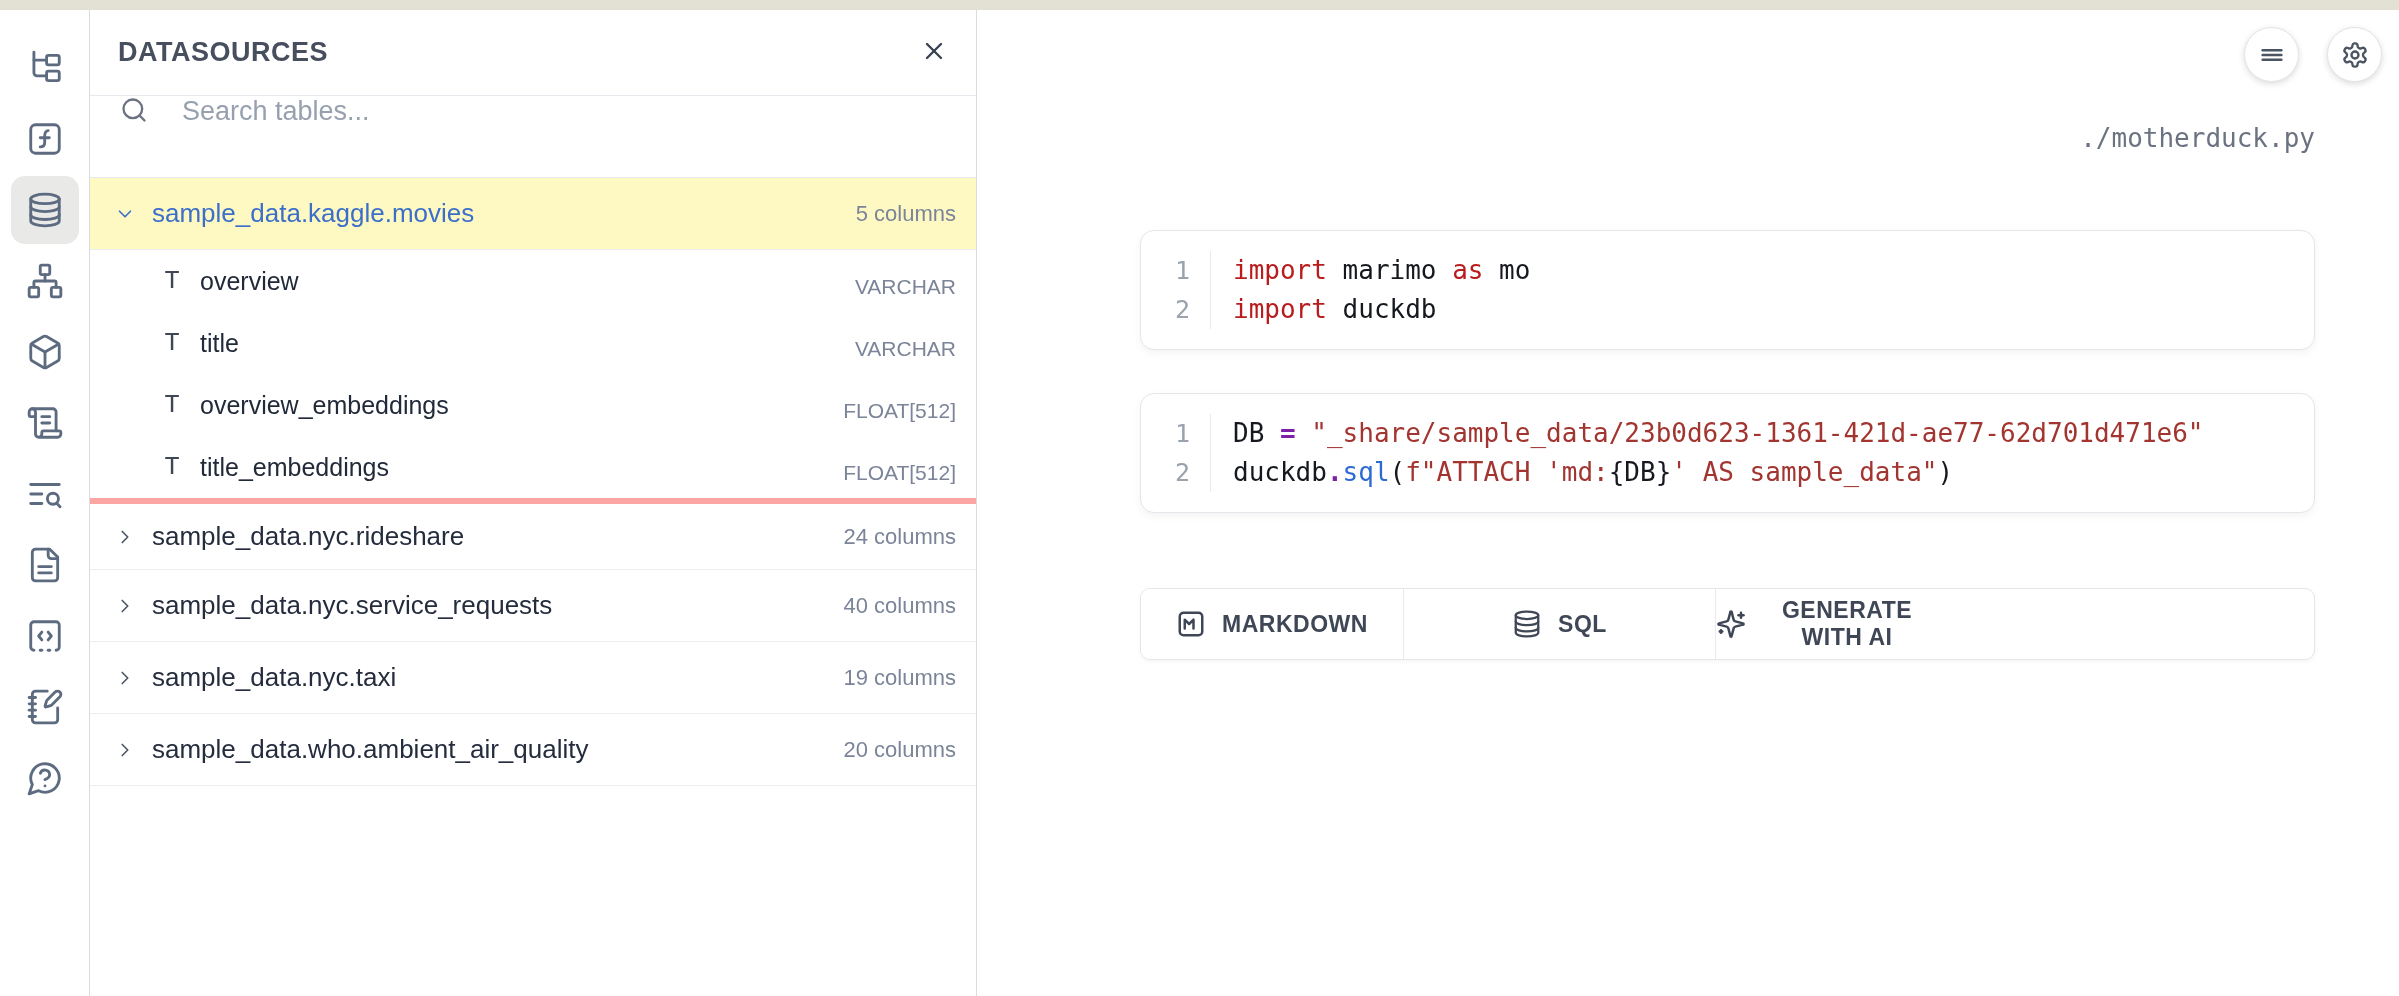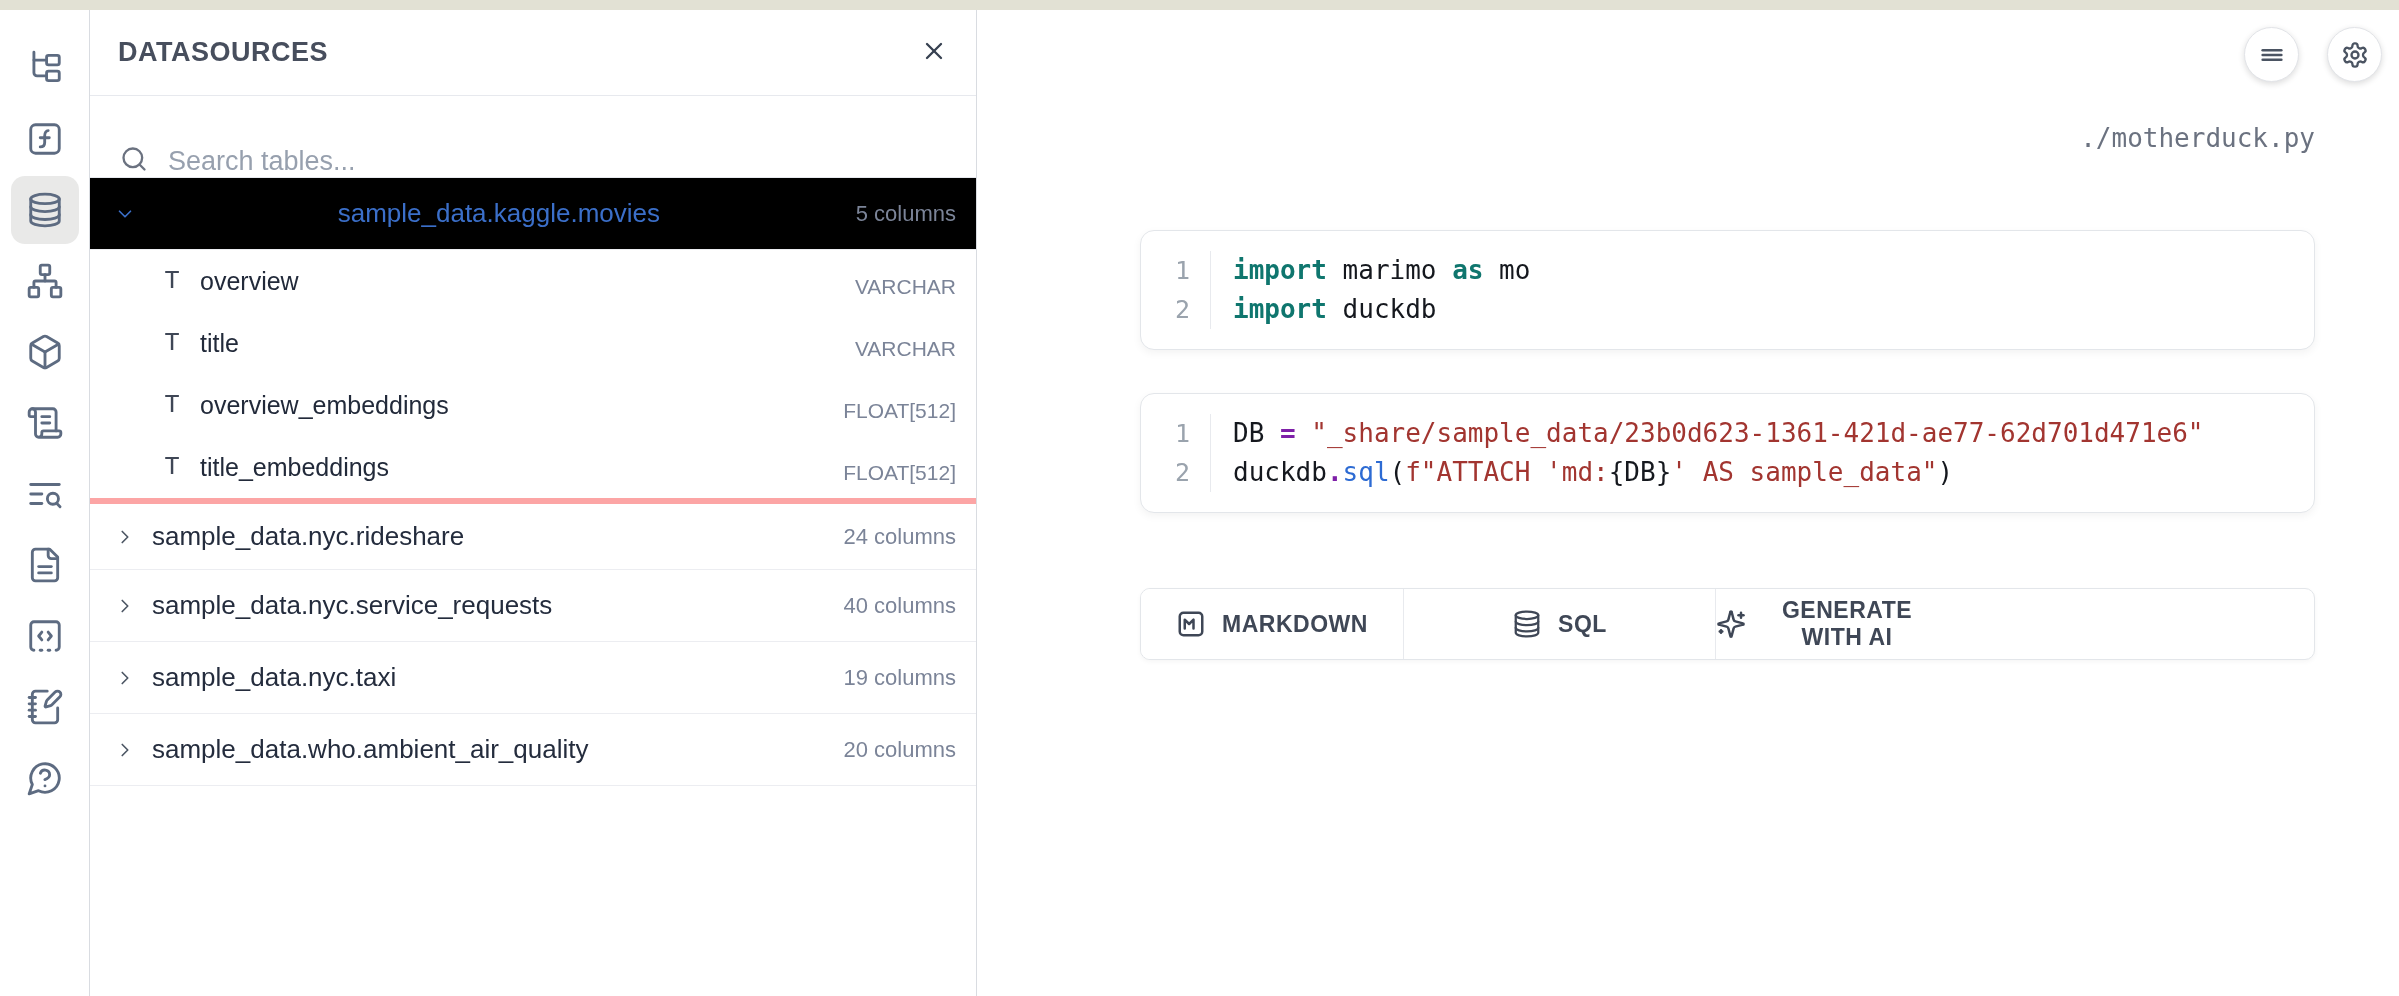--- a/index.html
+++ b/index.html
@@ -21,35 +21,35 @@
   
   .panel { position:absolute; left:90px; top:10px; bottom:0; width:887px; background:#fff;
            border-right:1px solid #d9dce1; }
   .panel-header { height:86px; display:flex; align-items:center; justify-content:space-between;
                   padding:0 28px; border-bottom:1px solid #e7e9ee; }
   .panel-title { font-size:27px; font-weight:bold; color:#474e5d; letter-spacing:0.5px;text-align:right; }
   .close-btn { border:none; background:transparent; cursor:pointer; color:#374151;
                display:flex; align-items:center; }
   .close-btn svg { width:28px; height:28px; }
 
-  .search-row { height:82px; display:flex; align-items:flex-end; gap:20px; padding:0 30px;
+  .search-row { height:82px; display:flex; align-items:flex-start; gap:34px; padding:0 30px;
                 border-bottom:1px solid #e7e9ee; color:#6b7280; }
   .search-row svg { width:28px; height:28px; flex:0 0 auto; }
   .search-row input { flex:1; border:none; outline:none; font-size:27px; color:#333;
                       font-family:"Liberation Sans", sans-serif; background:transparent; }
   .search-row input::placeholder { color:#97a0ae; }
 
   .t-row { height:72px; display:flex; align-items:center; gap:10px; padding:0 20px 0 24px;
            border-bottom:1px solid #ecedf1; cursor:pointer; background:#fff; }
   .t-row .chev { width:22px; height:22px; display:flex; color:#4b5563; flex:0 0 auto; }
   .t-row .chev svg { width:22px; height:22px; }
   .t-name { flex:1; font-size:26px; color:#242c3d; padding-left:6px;
             white-space:nowrap; overflow:hidden; }
   .t-count { font-size:22px; color:#7b8498; }
-  .t-row.selected { background:#000000;text-align:center; }
+  .t-row.selected { background:#fef9c3; }
   .t-row.selected .t-name, .t-row.selected .chev { color:#3b6fc9; }
 
   .col-row { height:62px; display:flex; align-items:center; gap:14px; padding:0 20px 0 68px;
              background:#fff; cursor:pointer; }
   .t-icon { width:28px; text-align:center; font-family:"Liberation Mono", monospace;
             font-size:26px; color:#3f4756; flex:0 0 auto; }
   .col-name { flex:1; font-size:25px; color:#222a3a; }
   .col-type { font-size:21px; color:#7b8498;margin-top:12px; }
   .col-row + .t-row { border-top:6px solid #fca5a5; }
 
@@ -58,21 +58,21 @@
               font-family:"DejaVu Sans Mono", monospace; font-size:26px; color:#6b7280; }
 
   .card { position:absolute; left:1140px; width:1175px; background:#fff;
           border:1px solid #e3e6ea; border-radius:14px; box-shadow:0 3px 8px rgba(0,0,0,.05);
           display:flex; padding:20px 0; }
   .gutter { width:70px; flex:0 0 auto; border-right:1px solid #e8eaee; text-align:right;
             padding-right:20px; font-family:"DejaVu Sans Mono", monospace; font-size:25px;
             line-height:39px; color:#9aa3ad; }
   .codecol { flex:1; padding-left:22px; font-family:"DejaVu Sans Mono", monospace;
              font-size:26px; line-height:39px; color:#15181e; white-space:pre; }
-  .tok-kw { color:#0f766e; font-weight:bold;text-align:right; }
+  .tok-kw { color:#b91c1c; font-weight:normal;text-align:right; }
   .tok-op { color:#7e1fa8; font-weight:600; }
   .tok-str { color:#a23530; }
   .tok-fn  { color:#2d6bd3; }
   .tok-pl  { color:#15181e; }
 
   
   .actionbar { position:absolute; left:1140px; top:588px; width:1175px; height:72px;
                background:#fff; border:1px solid #e3e6ea; border-radius:10px;
                box-shadow:0 2px 5px rgba(0,0,0,.04); display:grid;
                grid-template-columns:263px 312px 216px 1fr; overflow:hidden; }

